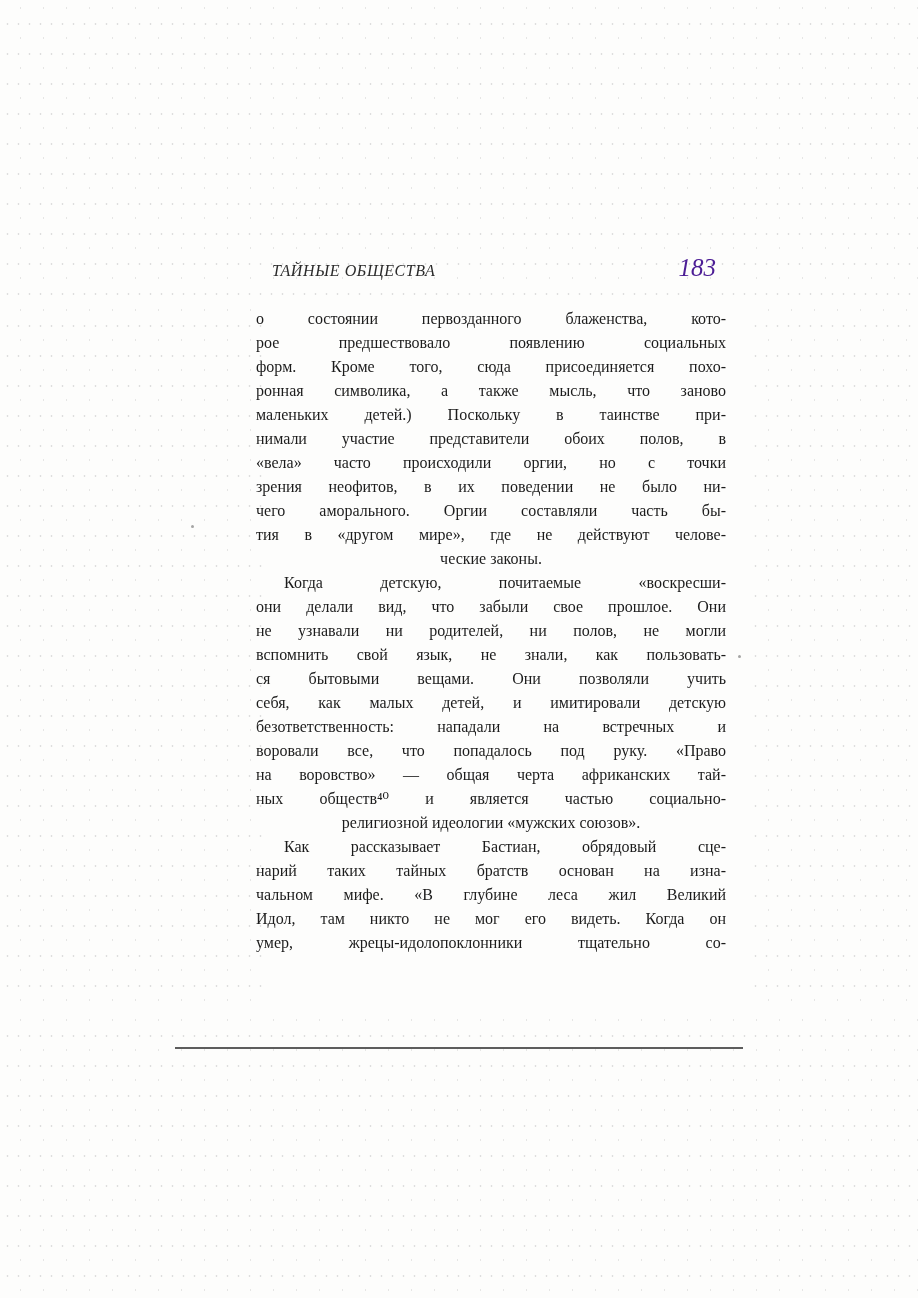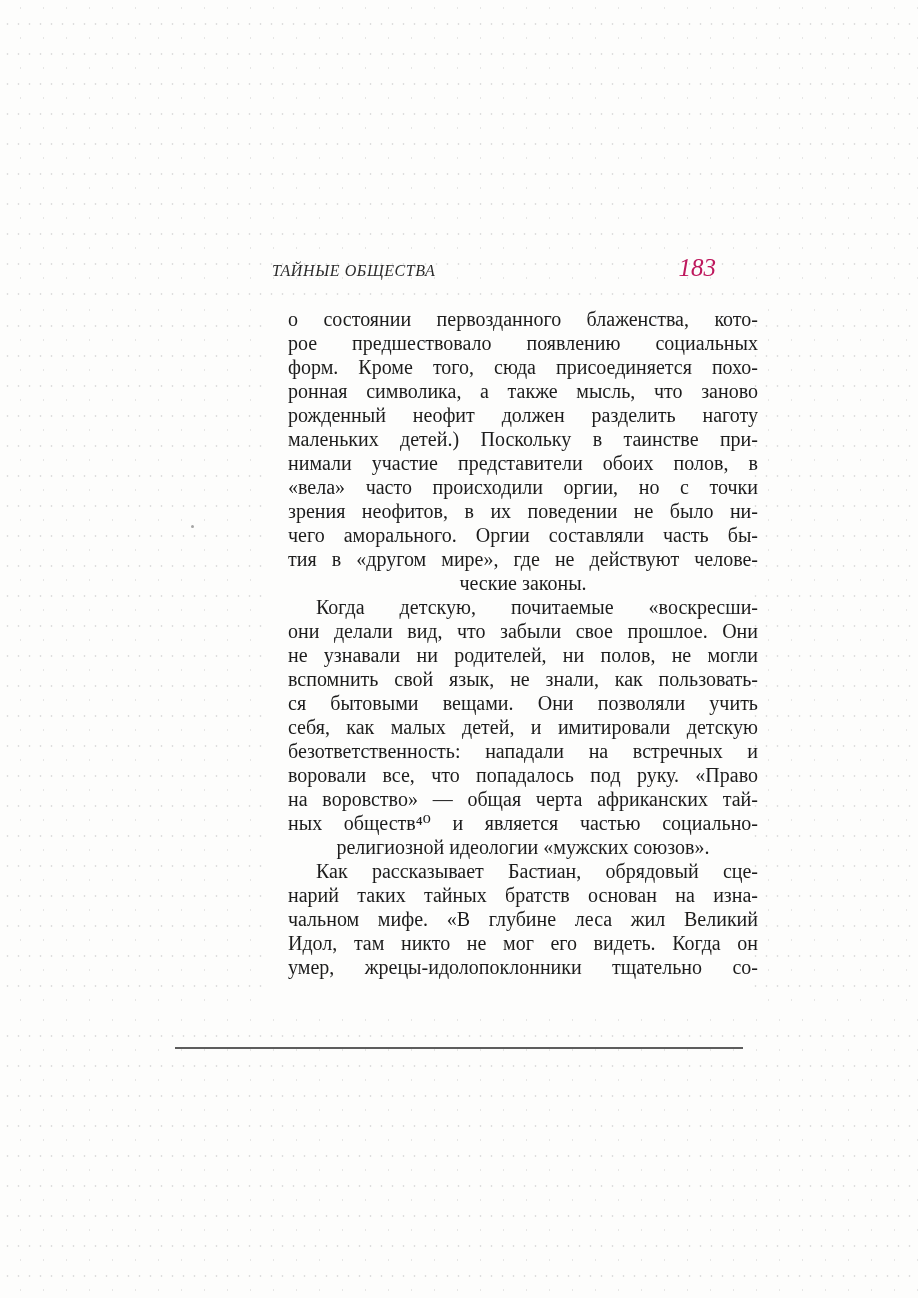--- a/index.html
+++ b/index.html
@@ -45,30 +45,30 @@
   .running-title {
     font-style: italic;
     font-size: 16px;
     letter-spacing: 0.6px;
     color: #2b2b2b;
     white-space: nowrap;
   }
   .page-number {
     font-style: italic;
     font-size: 25px;
-    color: #be185d;
+    color: #4c1d95;
     margin-right: 26px;
   }
 
   .body-text {
     position: absolute;
-    left: 288px;
+    left: 256px;
     top: 307px;
     width: 470px;
-    font-size: 20px;
+    font-size: 16px;
     line-height: 24px;
   }
   .text-line {
     text-align: center;
     white-space: normal;
   }
   .text-line.just {
     text-align: justify;
     text-align-last: justify;
   }
@@ -110,21 +110,20 @@
     <span class="running-title">ТАЙНЫЕ ОБЩЕСТВА</span>
     <span class="page-number">183</span>
   </div>
 
   <div class="body-text" id="body-text">
       <div class="paragraph">
         <div class="text-line just">о состоянии первозданного блаженства, кото-</div>
         <div class="text-line just">рое предшествовало появлению социальных</div>
         <div class="text-line just">форм. Кроме того, сюда присоединяется похо-</div>
         <div class="text-line just">ронная символика, а также мысль, что заново</div>
-        <div class="text-line just">рожденный неофит должен разделить наготу</div>
         <div class="text-line just">маленьких детей.) Поскольку в таинстве при-</div>
         <div class="text-line just">нимали участие представители обоих полов, в</div>
         <div class="text-line just">«вела» часто происходили оргии, но с точки</div>
         <div class="text-line just">зрения неофитов, в их поведении не было ни-</div>
         <div class="text-line just">чего аморального. Оргии составляли часть бы-</div>
         <div class="text-line just">тия в «другом мире», где не действуют челове-</div>
         <div class="text-line">ческие законы.</div>
       </div>
       <div class="paragraph">
         <div class="text-line just indented">Когда детскую, почитаемые «воскресши-</div>

